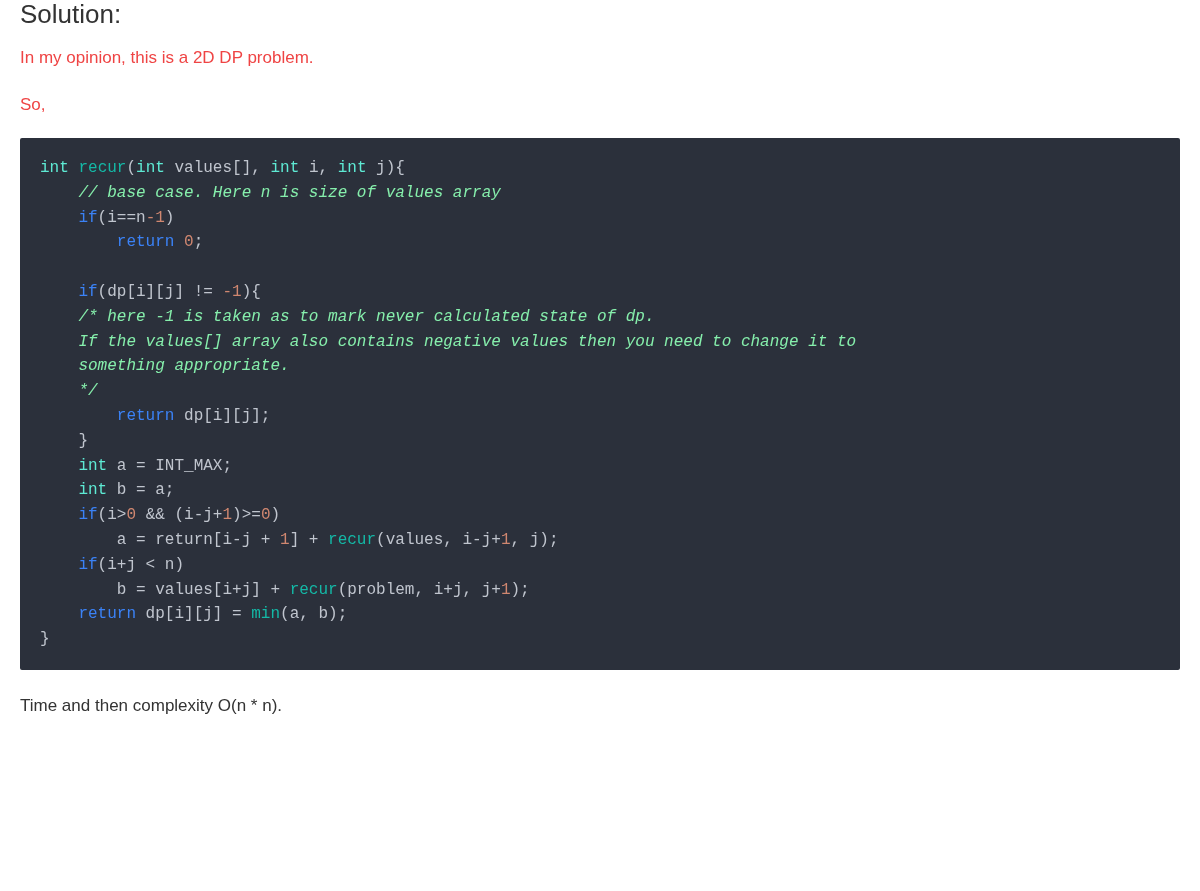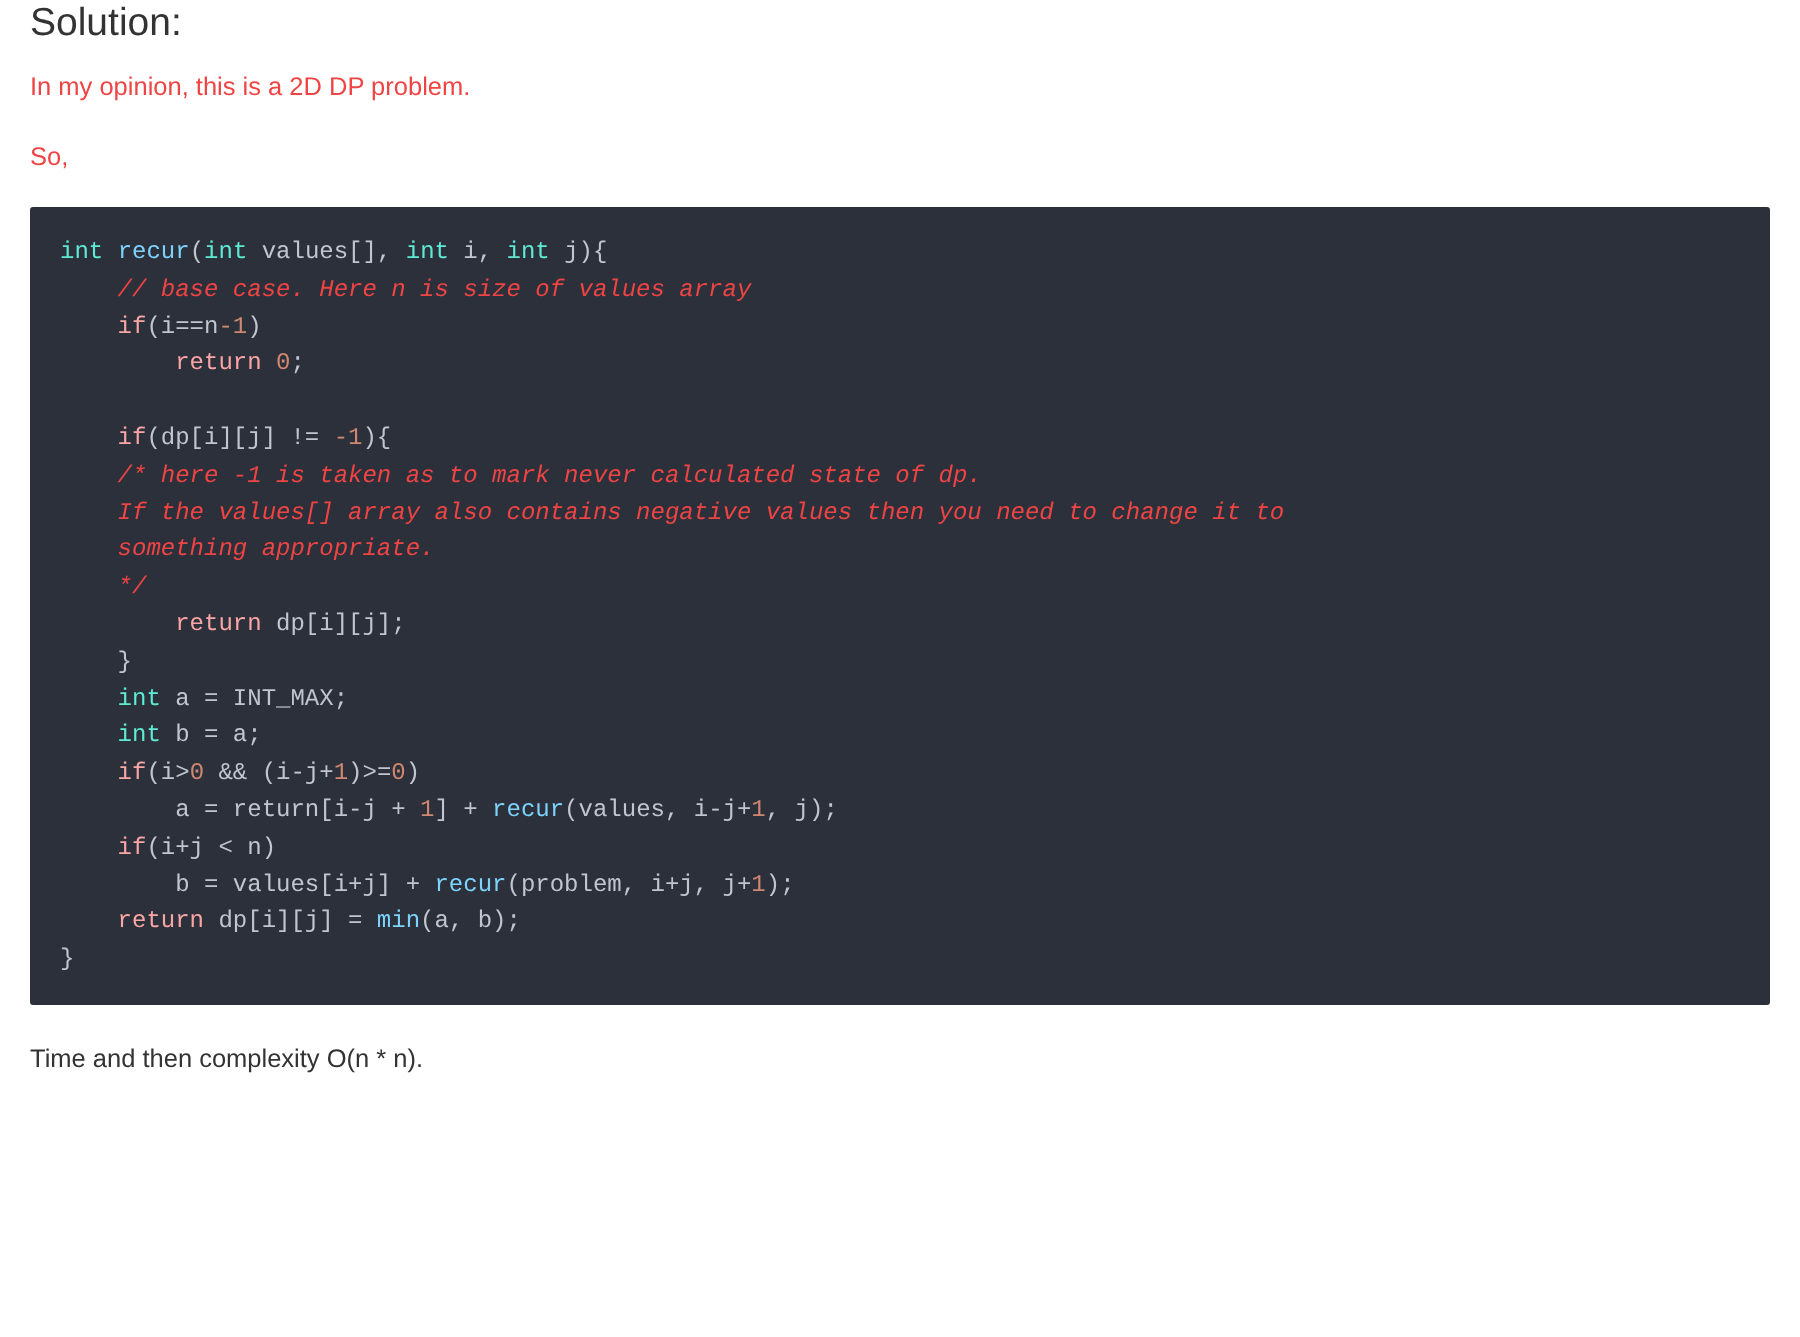--- a/index.html
+++ b/index.html
@@ -38,25 +38,25 @@
       padding: 18px 20px;
       margin-top: 14px;
       margin-bottom: 22px;
       overflow-x: auto;
       border-radius: 2px;
     }
     .code-block pre {
       white-space: pre;
       font-family: inherit;
     }
-    .tok-kw { color: #fca5a5; }
+    .tok-kw { color: #3b82f6; }
     .tok-type { color: #5eead4; }
-    .tok-fn { color: #7dd3fc; }
+    .tok-fn { color: #14b8a6; }
     .tok-num { color: #d08770; }
-    .tok-cmt { color: #ef4444; font-style: italic; }
+    .tok-cmt { color: #86efac; font-style: italic; }
     .complexity {
       margin-top: 6px;
     }
   </style>
 </head>
 <body>
 
 <h2 class="heading">Solution:</h2>
 
 <p class="para">In my opinion, this is a 2D DP problem.</p>

